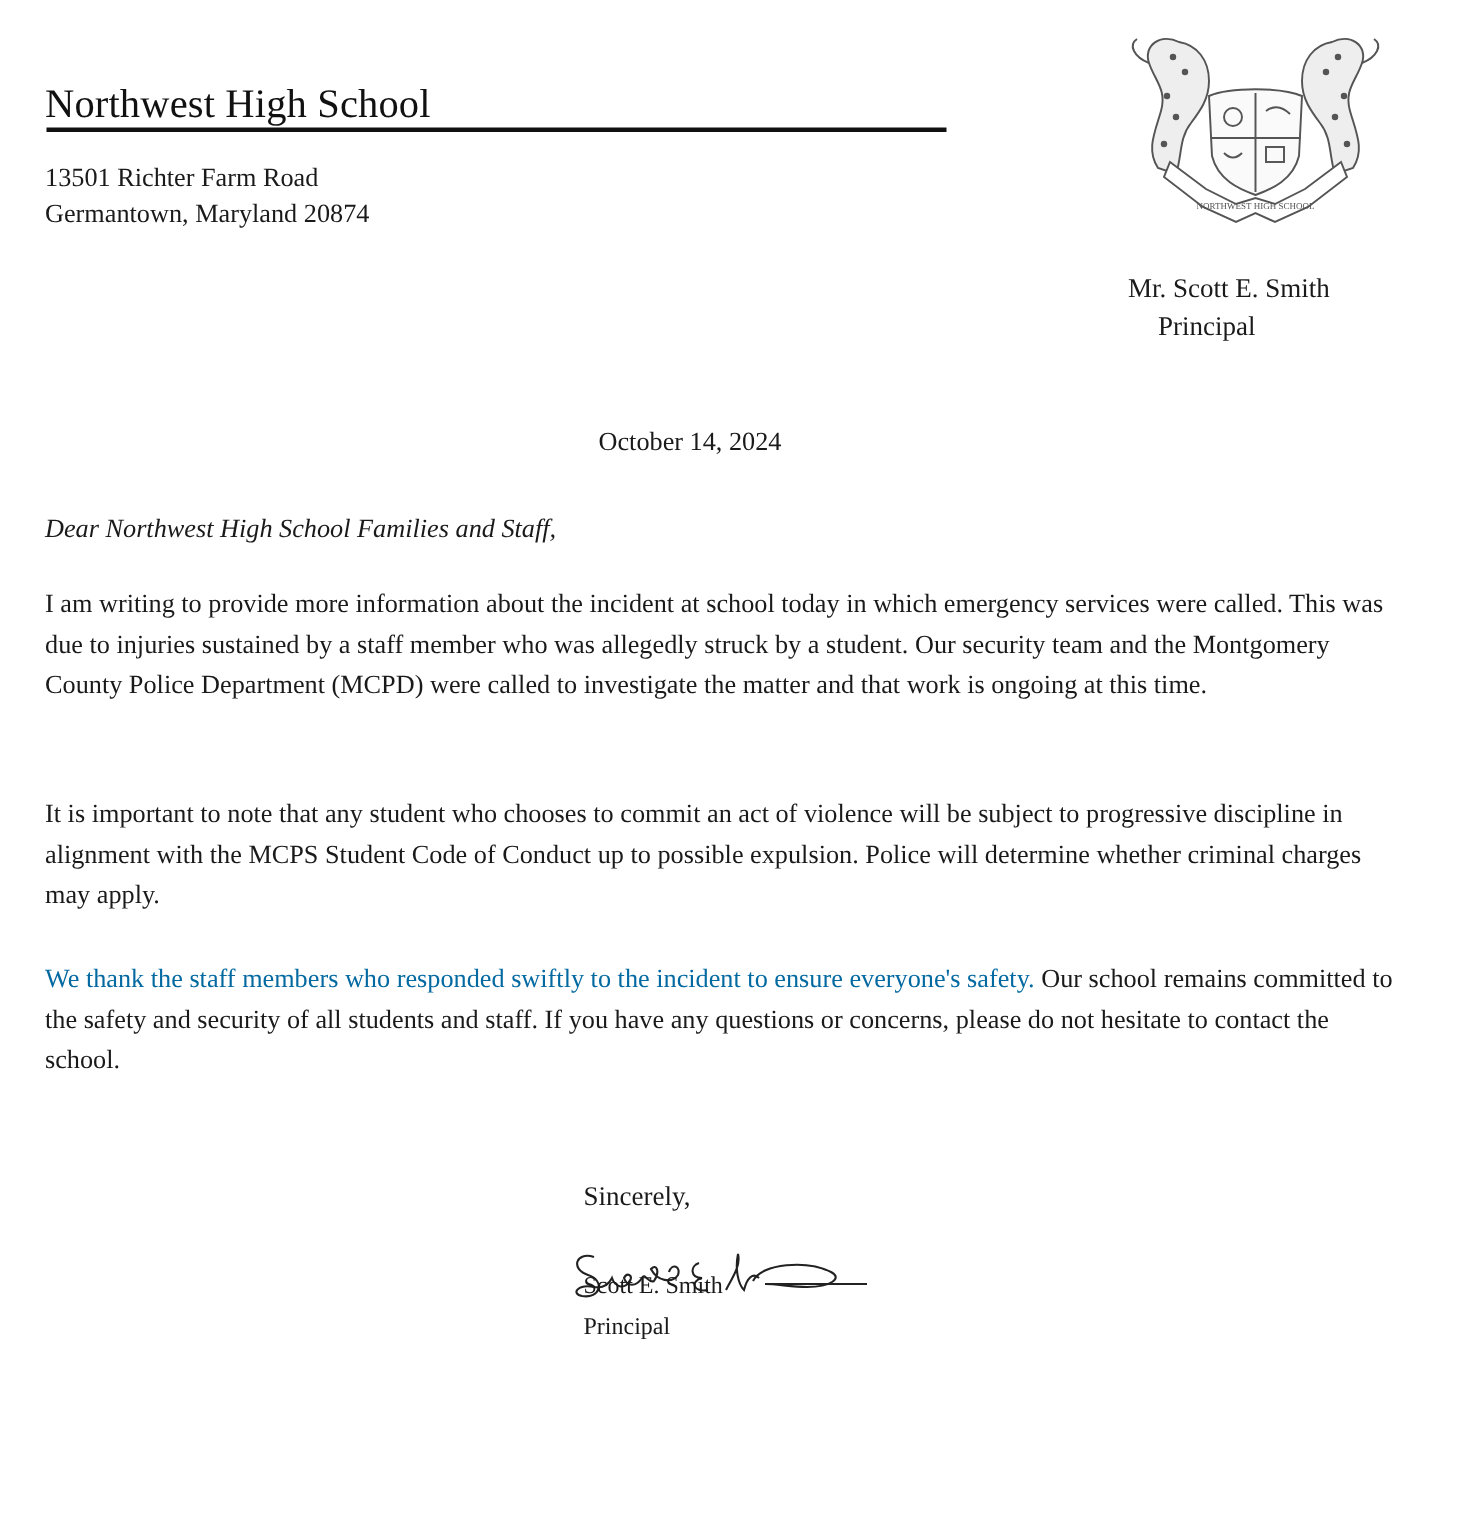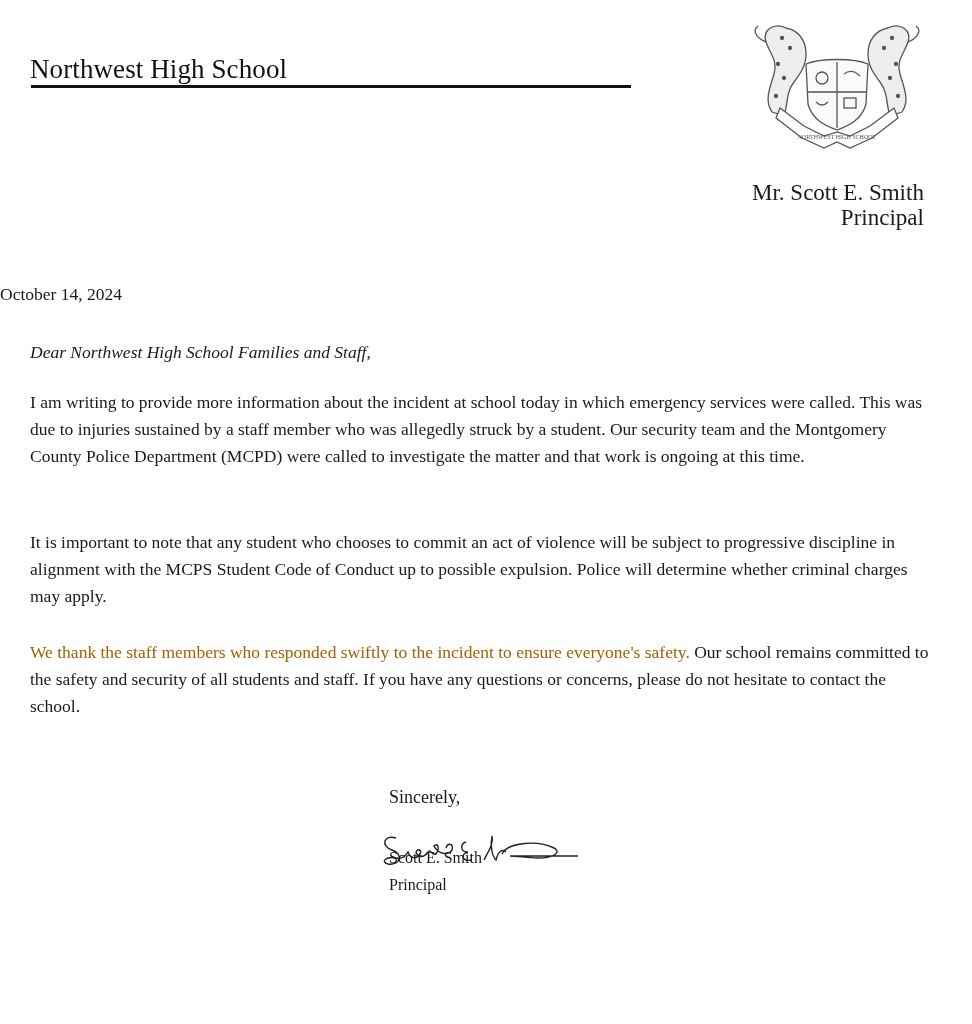--- a/index.html
+++ b/index.html
@@ -6,40 +6,42 @@
     body {
       width: 972px; height: 1024px; background: #ffffff; position: relative; overflow: hidden;
       font-family: "Liberation Serif", "DejaVu Serif", serif; color: #1a1a1a;
     }
     .abs { position: absolute; }
     .school-name { left: 30px; top: 54px; font-size: 27px; color: #111; letter-spacing: 0.1px; }
     .header-rule { left: 31px; top: 85px; width: 600px; height: 3px; background: #111; }
     .address { left: 30px; top: 106px; font-size: 17.5px; line-height: 24px; }
     .address .fax-label { display: inline-block; width: 58px; }
     .crest { left: 744px; top: 8px; width: 186px; height: 145px; }
-    .principal-head { left: 752px; top: 180px; font-size: 23px; line-height: 25px; text-align: right; }
+    .principal-head { left: 752px; top: 180px; font-size: 18px; line-height: 25px; text-align: left; }
     .principal-head div:nth-child(2) { padding-left: 20px; }
-    .date { left: 0; width: 920px; top: 284px; text-align: left; font-size: 17.5px; }
+    .date { left: 0; width: 920px; top: 284px; text-align: center; font-size: 17.5px; }
     .body-text { left: 30px; width: 910px; font-size: 17.5px; line-height: 27px; }
     .greeting { top: 339px; font-style: italic; }
     .p1 { top: 389px; }
     .p2 { top: 529px; }
     .p3 { top: 639px; }
-    .p3 .muted { color: #a16207; }
+    .p3 .muted { color: #0369a1; }
     .closing { left: 389px; top: 787px; font-size: 18px; }
     .signature { left: 378px; top: 826px; width: 210px; height: 50px; }
     .signer { left: 389px; top: 844px; font-size: 16px; line-height: 27px; }
   </style>
 </head>
 <body>
 
 <div class="abs school-name">Northwest High School</div>
 <div class="abs header-rule"></div>
 
 <div class="abs address">
+  <div>13501 Richter Farm Road</div>
+  <div>Germantown, Maryland 20874</div>
 </div>
 
 <div class="abs crest">
   <svg width="186" height="145" viewBox="0 0 186 145" fill="none" stroke="#555" stroke-width="1.3">
 
     <path d="M42 20 C30 14 18 22 22 34 C26 46 34 52 30 66 C26 80 20 92 28 104 L40 108 C44 96 42 84 50 74 C56 66 62 58 62 46 C62 32 54 22 42 20 Z" fill="#eee"></path>
     <path d="M22 34 C12 30 8 22 14 18"></path>
     <circle cx="38" cy="30" r="1.5" fill="#555"></circle>
       <circle cx="46" cy="40" r="1.5" fill="#555"></circle>
       <circle cx="34" cy="56" r="1.5" fill="#555"></circle>

